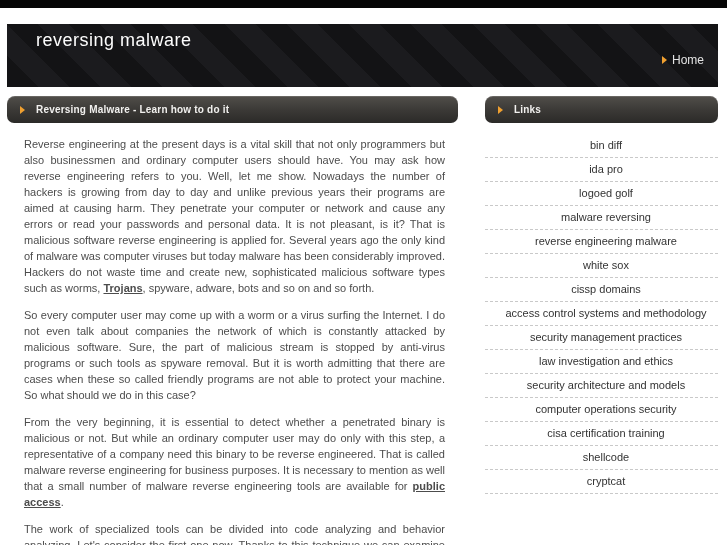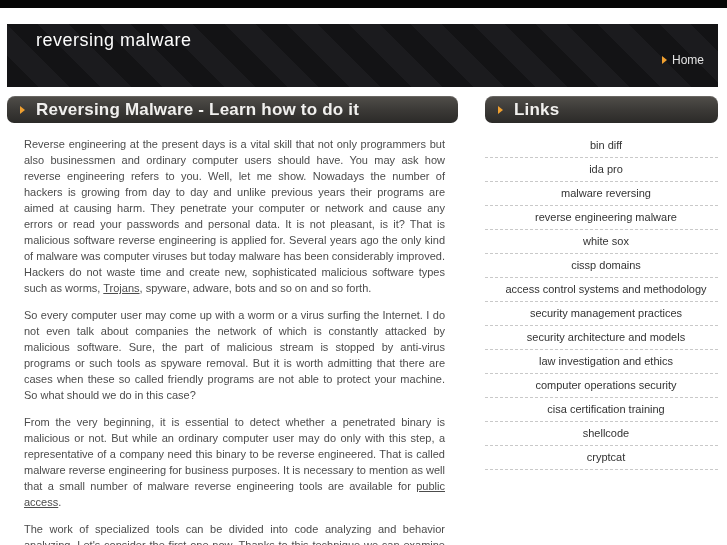--- a/index.html
+++ b/index.html
@@ -80,40 +80,40 @@
     background: linear-gradient(to bottom, #514e4a 0%, #3c3a37 50%, #2b2a28 100%);
     box-shadow: inset 0 1px 0 rgba(255,255,255,0.14);
     display: flex;
     align-items: center;
     padding-left: 13px;
     box-sizing: border-box;
   }
   .section-bar .tri { margin-right: 11px; }
   .section-bar h2 {
     margin: 0;
-    font-size: 17px;
+    font-size: 10px;
     font-weight: 700;
     color: #f1f0ee;
     letter-spacing: 0.2px;
   }
   
   .article-body {
     margin-top: 13px;
     padding: 0 13px 0 17px;
   }
   .article-body p {
     margin: 0 0 11px 0;
     font-size: 11px;
     line-height: 16px;
     color: #4c4c4c;
     text-align: justify;
   }
   .article-body a.inline-link {
     color: #4c4c4c;
-    font-weight: 400;
+    font-weight: 700;
     text-decoration: underline;
     cursor: pointer;
   }
   
   .links-list {
     list-style: none;
     margin: 11px 0 0 0;
     padding: 0;
   }
   .links-list li {
@@ -157,28 +157,29 @@
     </div>
 
     <div class="side-col">
       <div class="section-bar">
         <span class="tri"></span>
         <h2>Links</h2>
       </div>
       <ul class="links-list">
           <li>bin diff</li>
           <li>ida pro</li>
+          <li>logoed golf</li>
           <li>malware reversing</li>
           <li>reverse engineering malware</li>
           <li>white sox</li>
           <li>cissp domains</li>
           <li>access control systems and methodology</li>
           <li>security management practices</li>
+          <li>law investigation and ethics</li>
           <li>security architecture and models</li>
-          <li>law investigation and ethics</li>
           <li>computer operations security</li>
           <li>cisa certification training</li>
           <li>shellcode</li>
           <li>cryptcat</li>
         </ul>
     </div>
 
   </div>
 </div>
 

